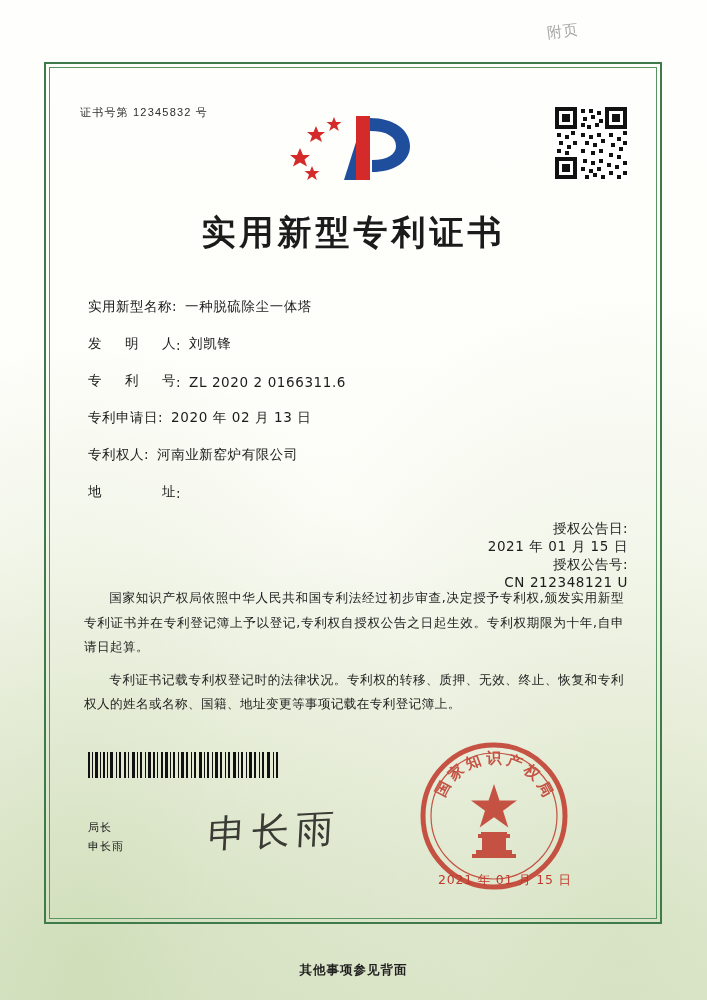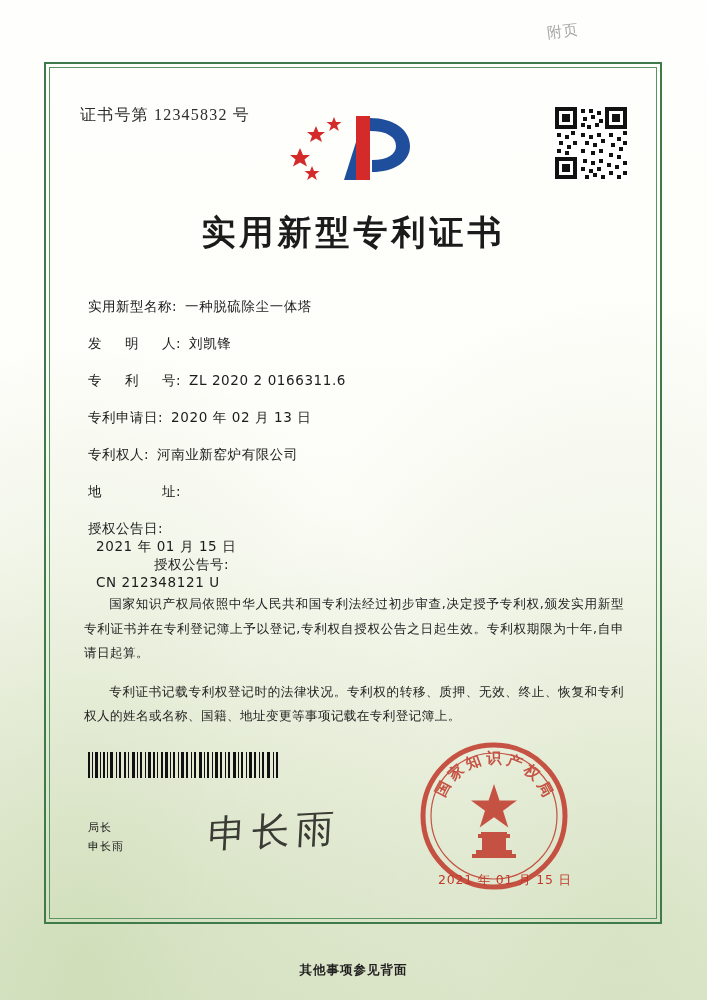--- a/index.html
+++ b/index.html
@@ -61,24 +61,24 @@
     transform: rotate(-7deg);
     letter-spacing: 1px;
     opacity: 0.75;
   }
 
   
   .cert-number {
     position: absolute;
     left: 80px;
     top: 105px;
-    font-size: 16px;
+    font-size: 11px;
     color: #2d2d2d;
     letter-spacing: 1.2px;
-    font-family: Liberation Serif, serif;
+    font-family: Liberation Sans, sans-serif;
   }
 
   
   .logo {
     position: absolute;
     left: 282px;
     top: 104px;
     width: 150px;
     height: 82px;
   }
@@ -110,21 +110,21 @@
 
   
   .fields {
     position: absolute;
     left: 88px;
     top: 298px;
     width: 540px;
   }
   .field-row {
     display: flex;
-    align-items: flex-start;
+    align-items: flex-end;
     margin-bottom: 19px;
     font-size: 13.5px;
     color: #1c1c1c;
   }
   .field-label {
     white-space: nowrap;
     letter-spacing: 0.5px;
   }
   .field-label.spread {
     display: inline-block;
@@ -152,21 +152,21 @@
     left: 84px;
     top: 578px;
     width: 540px;
     font-size: 12.6px;
     line-height: 1.95;
     color: #1e1e1e;
     text-align: justify;
     letter-spacing: 0.4px;
   }
   .body-text p {
-    margin: 14px 0 4px 0;
+    margin: 8px 0 4px 0;
     text-indent: 2em;
   }
 
   
   .barcode {
     position: absolute;
     left: 88px;
     top: 752px;
     width: 192px;
     height: 26px;

